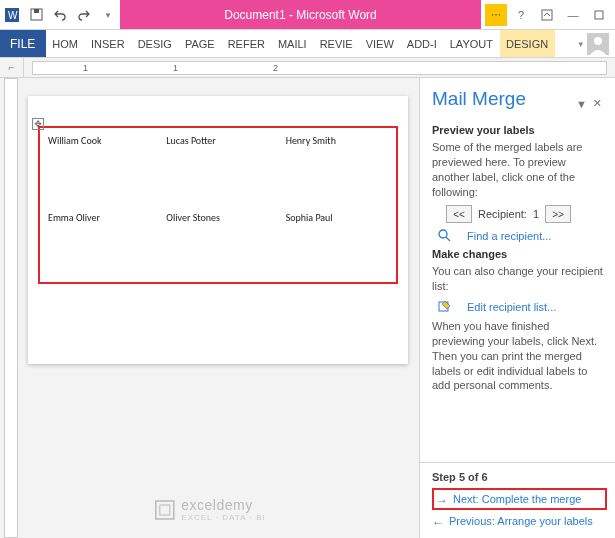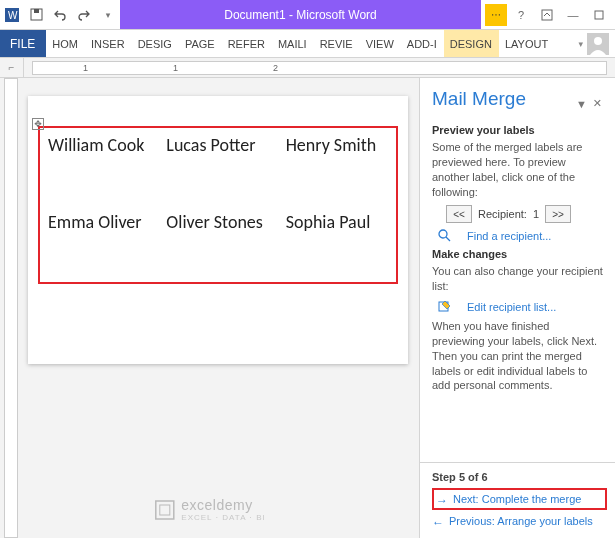--- a/index.html
+++ b/index.html
@@ -2,21 +2,21 @@
 <html><head>
 <meta charset="utf-8">
 <style>
 * { box-sizing: border-box; margin: 0; padding: 0; font-family: "Segoe UI", Arial, sans-serif; }
 body { width: 615px; height: 538px; background: #fff; overflow: hidden; font-size: 12px; color: #333; position: relative; }
 
 
 .titlebar { height: 30px; background: #fff; display: flex; align-items: center; border-bottom: 1px solid #d4d4d4; }
 .qat { display: flex; align-items: center; height: 100%; }
 .qat-btn { width: 24px; height: 28px; display: flex; align-items: center; justify-content: center; color: #555; }
-.title-area { flex: 1; background: #8b5cf6; height: 100%; display: flex; align-items: center; justify-content: center; color: #fff; font-size: 12px; margin-left: 0; }
+.title-area { flex: 1; background: #ec4899; height: 100%; display: flex; align-items: center; justify-content: center; color: #fff; font-size: 12px; margin-left: 0; }
 .win-ctrls { display: flex; align-items: center; height: 100%; padding: 0 4px; gap: 2px; }
 .win-btn { width: 24px; height: 24px; display: flex; align-items: center; justify-content: center; color: #666; font-size: 11px; }
 .ribbon-opt { width: 22px; height: 22px; background: #fdc500; display: flex; align-items: center; justify-content: center; font-size: 10px; }
 
 
 .ribbon { height: 28px; display: flex; align-items: stretch; border-bottom: 1px solid #d4d4d4; background: #fff; }
 .tab { padding: 0 6px; display: flex; align-items: center; font-size: 11px; color: #444; border-right: 1px solid transparent; }
 .tab.file { background: #2b579a; color: #fff; font-size: 12px; padding: 0 10px; }
 .tab.contextual { color: #444; }
 .tab-group-design { background: #ffe9a8; }
@@ -29,21 +29,21 @@
 .ruler-h { flex: 1; position: relative; background: #fff; margin: 3px 8px; height: 14px; border: 1px solid #ccc; font-size: 9px; color: #666; overflow:hidden; }
 .ruler-h span { position: absolute; top: 1px; }
 
 
 .workarea { display: flex; height: calc(538px - 30px - 28px - 20px); }
 .doc-area { flex: 1; background: #f3f3f3; position: relative; padding: 18px 0 0 28px; overflow: hidden; }
 .ruler-v { position: absolute; left: 4px; top: 0; width: 14px; bottom: 0; background: #fff; border: 1px solid #ccc; }
 .page { width: 380px; background: #fff; box-shadow: 0 1px 4px rgba(0,0,0,0.25); padding: 30px 10px 80px 10px; position: relative; }
 .tbl-handle { position:absolute; left: 4px; top: 22px; width:12px; height:12px; border:1px solid #888; font-size:9px; display:flex; align-items:center; justify-content:center; color:#666;}
 .label-table { width: 100%; border: 2px solid #e3242b; border-collapse: collapse; }
-.label-table td { width: 33.33%; height: 78px; padding: 6px 8px; vertical-align: top; font-size: 18px; color: #222; font-family: Calibri, Arial, sans-serif; }
+.label-table td { width: 33.33%; height: 78px; padding: 6px 8px; vertical-align: top; font-size: 10px; color: #222; font-family: Calibri, Arial, sans-serif; }
 .watermark { position: absolute; left: 50%; bottom: 16px; transform: translateX(-50%); display:flex; align-items:center; gap:6px; color:#bababa; font-size:14px; letter-spacing:0.5px; }
 .watermark .sub { font-size:8px; letter-spacing:1px; display:block; color:#c8c8c8; }
 
 
 .taskpane { width: 196px; border-left: 1px solid #d4d4d4; background: #fff; display: flex; flex-direction: column; font-size: 11px; color: #444; }
 .tp-header { padding: 10px 10px 6px 12px; display: flex; align-items: flex-end; }
 .tp-title { color: #2b7cd3; font-size: 19px; font-weight: 400; flex: 1; }
 .tp-ctrl { color: #777; font-size: 11px; padding: 0 3px; }
 .tp-body { padding: 4px 10px 8px 12px; overflow: hidden; flex: 1; }
 .tp-h { font-weight: bold; font-size: 11px; color: #333; margin: 4px 0 4px 0; }
@@ -112,22 +112,22 @@
   <div class="tab file">FILE</div>
   <div class="tab">HOM</div>
   <div class="tab">INSER</div>
   <div class="tab">DESIG</div>
   <div class="tab">PAGE</div>
   <div class="tab">REFER</div>
   <div class="tab">MAILI</div>
   <div class="tab">REVIE</div>
   <div class="tab">VIEW</div>
   <div class="tab">ADD-I</div>
+  <div class="tab contextual">LAYOUT</div>
   <div class="tab contextual tab-group-design">DESIGN</div>
-  <div class="tab contextual">LAYOUT</div>
   <div class="user-area">
     <span style="font-size:9px">▾</span>
     <div class="avatar">
         <svg width="22" height="22" viewBox="0 0 22 22">
           <rect width="22" height="22" fill="#ccc"></rect>
           <circle cx="11" cy="8" r="4" fill="#fff"></circle>
           <path d="M3 22 Q11 12 19 22" fill="#fff"></path>
         </svg>
       </div>
   </div>

